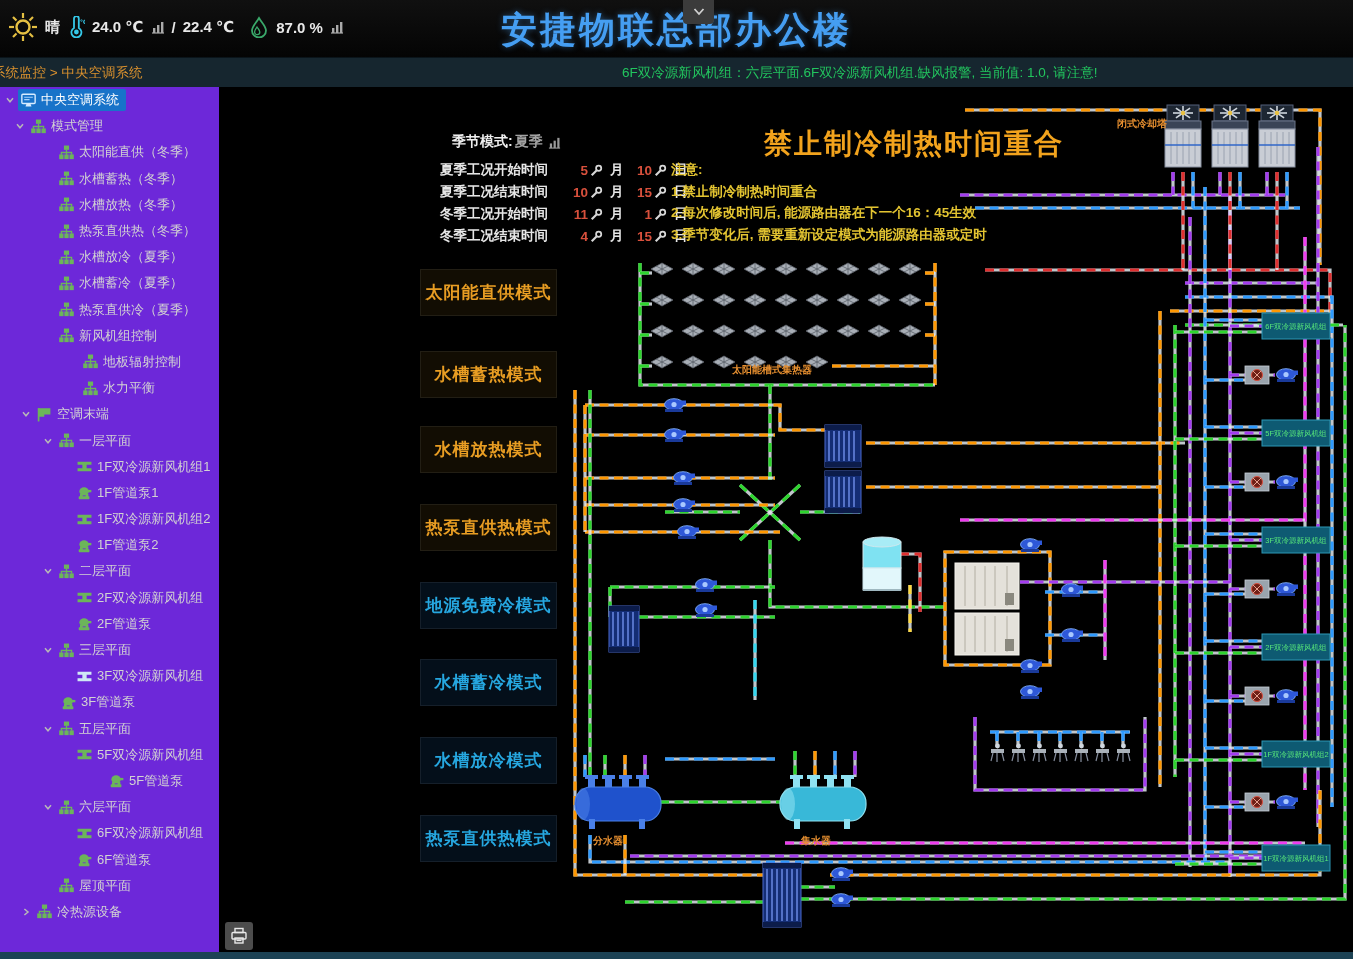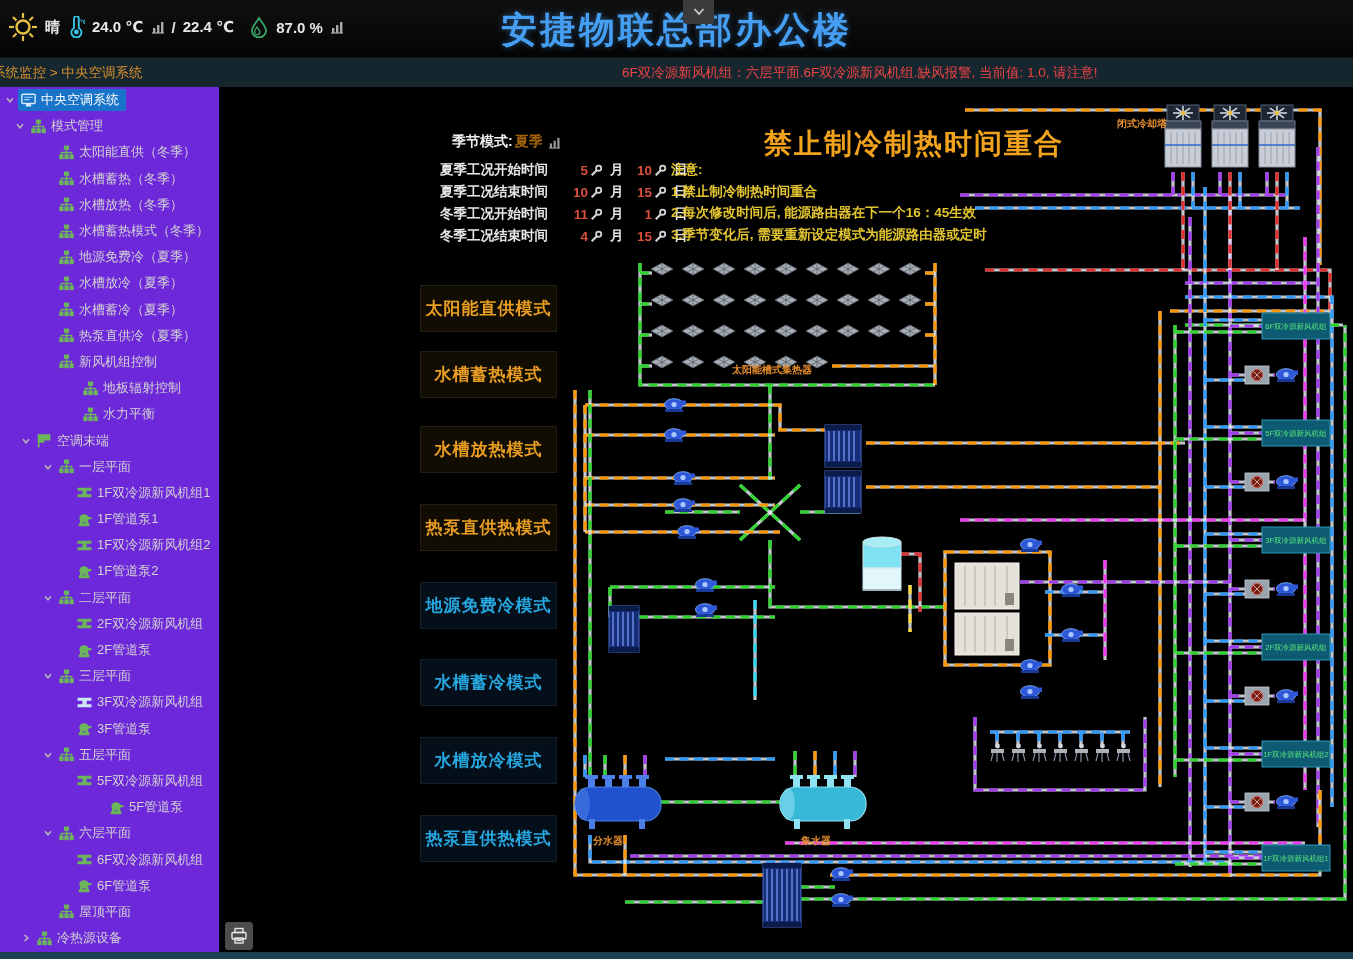--- a/index.html
+++ b/index.html
@@ -10,33 +10,33 @@
           background:linear-gradient(#101010,#040404);}
   .weather{position:absolute;left:8px;top:12px;display:flex;align-items:center;gap:7px;color:#e8e8e8;font-size:15px;font-weight:bold;}
   .app-title{position:absolute;left:0;top:6px;width:1353px;text-align:center;color:#459ef2;
              font-size:36px;font-weight:bold;letter-spacing:3px;text-shadow:0 0 6px rgba(70,160,245,.45);}
   .collapse-btn{position:absolute;left:683px;top:0;width:31px;height:24px;background:#3b3b3b;
                 border-radius:0 0 4px 4px;display:flex;align-items:center;justify-content:center;cursor:pointer;}
   
   .crumb-bar{position:absolute;left:0;top:57px;width:1353px;height:30px;background:#16262f;
              border-top:1px solid #0a141a;box-sizing:border-box;}
   .crumb{position:absolute;left:-8px;top:6px;color:#d9912e;font-size:13.5px;white-space:nowrap;}
-  .alarm{position:absolute;left:622px;top:6px;color:#ef4444;font-size:13.5px;white-space:nowrap;}
+  .alarm{position:absolute;left:622px;top:6px;color:#22c55e;font-size:13.5px;white-space:nowrap;}
   
   .sidebar{position:absolute;left:0;top:87px;width:219px;height:865px;background:#6d28d9;overflow:hidden;}
   .tree-row{height:26.2px;display:flex;align-items:center;color:#d2d2d2;font-size:13px;white-space:nowrap;cursor:pointer;}
   .tree-row .chev{width:16px;height:14px;display:inline-flex;align-items:center;justify-content:center;flex:0 0 16px;}
   .tree-row .spacer{width:16px;flex:0 0 16px;}
   .tree-row .ticon{width:16px;height:15px;display:inline-flex;align-items:center;justify-content:center;flex:0 0 16px;margin-right:5px;}
   .tree-inner{display:inline-flex;align-items:center;padding:2px 7px 2px 2px;border-radius:2px;}
   .tree-inner.sel{background:#1873c9;color:#fff;}
   
   .main{position:absolute;left:219px;top:87px;width:1134px;height:865px;background:#000;}
   .season-line{position:absolute;left:233px;top:46px;font-size:14px;font-weight:bold;color:#efefef;display:flex;gap:2px;align-items:center;}
-  .season-line .val{color:#a16207;}
+  .season-line .val{color:#a3a3a3;}
   .sched{position:absolute;left:221px;top:72px;}
   .sched-row{display:flex;align-items:center;height:22px;font-size:13.5px;color:#e6e6e6;font-weight:bold;}
   .sched-row .lab{width:128px;}
   .sched-row .num{color:#d8503c;width:20px;text-align:right;margin-right:2px;}
   .sched-row .unit{width:22px;margin-left:7px;}
   .wrench{width:13px;height:13px;display:inline-block;cursor:pointer;}
   .notes{position:absolute;left:452px;top:72px;font-size:13.5px;color:#e3c431;font-weight:bold;line-height:21.5px;}
   .diagram-title{position:absolute;left:460px;top:38px;width:470px;text-align:center;color:#f2a31d;
                  font-size:28px;font-weight:bold;letter-spacing:2px;}
   .mode-btn{position:absolute;left:201px;width:137px;height:47px;display:flex;align-items:center;justify-content:center;
@@ -200,36 +200,21 @@
         <span class="tree-inner">
             <span class="ticon">
             <svg width="15" height="15" viewBox="0 0 14 14">
     <rect x="4.6" y="0.5" width="4.8" height="4" fill="#6cb55a"></rect>
     <path d="M7,4.5 V7 M2.2,9 V7 H11.8 V9 M7,7 V9" stroke="#6cb55a" stroke-width="1.2" fill="none"></path>
     <rect x="0.2" y="8.8" width="4" height="4.4" fill="#6cb55a"></rect>
               <rect x="5" y="8.8" width="4" height="4.4" fill="#6cb55a"></rect>
               <rect x="9.8" y="8.8" width="4" height="4.4" fill="#6cb55a"></rect>
             </svg>
           </span>
-            <span>水槽蓄热模式（冬季）</span>
-          </span>
-      </div>
-      <div class="tree-row" style="padding-left: 40px;">
-        <span class="spacer"></span>
-        <span class="tree-inner">
-            <span class="ticon">
-            <svg width="15" height="15" viewBox="0 0 14 14">
-    <rect x="4.6" y="0.5" width="4.8" height="4" fill="#6cb55a"></rect>
-    <path d="M7,4.5 V7 M2.2,9 V7 H11.8 V9 M7,7 V9" stroke="#6cb55a" stroke-width="1.2" fill="none"></path>
-    <rect x="0.2" y="8.8" width="4" height="4.4" fill="#6cb55a"></rect>
-              <rect x="5" y="8.8" width="4" height="4.4" fill="#6cb55a"></rect>
-              <rect x="9.8" y="8.8" width="4" height="4.4" fill="#6cb55a"></rect>
-            </svg>
-          </span>
-            <span>地源免费冷（夏季）</span>
+            <span>热泵直供热（冬季）</span>
           </span>
       </div>
       <div class="tree-row" style="padding-left: 40px;">
         <span class="spacer"></span>
         <span class="tree-inner">
             <span class="ticon">
             <svg width="15" height="15" viewBox="0 0 14 14">
     <rect x="4.6" y="0.5" width="4.8" height="4" fill="#6cb55a"></rect>
     <path d="M7,4.5 V7 M2.2,9 V7 H11.8 V9 M7,7 V9" stroke="#6cb55a" stroke-width="1.2" fill="none"></path>
     <rect x="0.2" y="8.8" width="4" height="4.4" fill="#6cb55a"></rect>
@@ -470,21 +455,21 @@
         <span class="spacer"></span>
         <span class="tree-inner">
             <span class="ticon">
             <svg width="15" height="15" viewBox="0 0 14 14">
     <path d="M0.5,2.6 H13.5 V5.4 H9 V8.6 H13.5 V11.4 H0.5 V8.6 H5 V5.4 H0.5 Z" fill="#cfe8f5"></path>
             </svg>
           </span>
             <span>3F双冷源新风机组</span>
           </span>
       </div>
-      <div class="tree-row" style="padding-left: 58px;">
+      <div class="tree-row" style="padding-left: 42px;">
         <span class="spacer"></span>
         <span class="tree-inner">
             <span class="ticon">
             <svg width="15" height="15" viewBox="0 0 14 14">
     <ellipse cx="6.6" cy="6" rx="4.4" ry="3.8" fill="#6cb55a"></ellipse>
     <rect x="1.6" y="10.6" width="10" height="2.6" rx="0.6" fill="#6cb55a"></rect>
     <rect x="2.8" y="8.4" width="2.6" height="3" fill="#6cb55a"></rect>
               <rect x="8" y="8.4" width="2.6" height="3" fill="#6cb55a"></rect>
     <rect x="10.2" y="4.6" width="3.2" height="2.2" fill="#6cb55a"></rect>
             </svg>
@@ -1474,21 +1459,21 @@
   <div class="notes">
     <div>注意:</div>
     <div id="notes-lines">
         <div>1.禁止制冷制热时间重合</div>
         <div>2.每次修改时间后, 能源路由器在下一个16：45生效</div>
         <div>3.季节变化后, 需要重新设定模式为能源路由器或定时</div>
       </div>
   </div>
   <div class="diagram-title">禁止制冷制热时间重合</div>
   <div id="mode-buttons">
-      <div class="mode-btn hot" style="top: 198px;">太阳能直供模式</div>
+      <div class="mode-btn hot" style="top: 182px;">太阳能直供模式</div>
       <div class="mode-btn hot" style="top: 264px;">水槽蓄热模式</div>
       <div class="mode-btn hot" style="top: 339px;">水槽放热模式</div>
       <div class="mode-btn hot" style="top: 417px;">热泵直供热模式</div>
       <div class="mode-btn cold" style="top: 495px;">地源免费冷模式</div>
       <div class="mode-btn cold" style="top: 572px;">水槽蓄冷模式</div>
       <div class="mode-btn cold" style="top: 650px;">水槽放冷模式</div>
       <div class="mode-btn cold" style="top: 728px;">热泵直供热模式</div>
     </div>
   <div class="print-btn">
     <svg width="18" height="18" viewBox="0 0 18 18">

